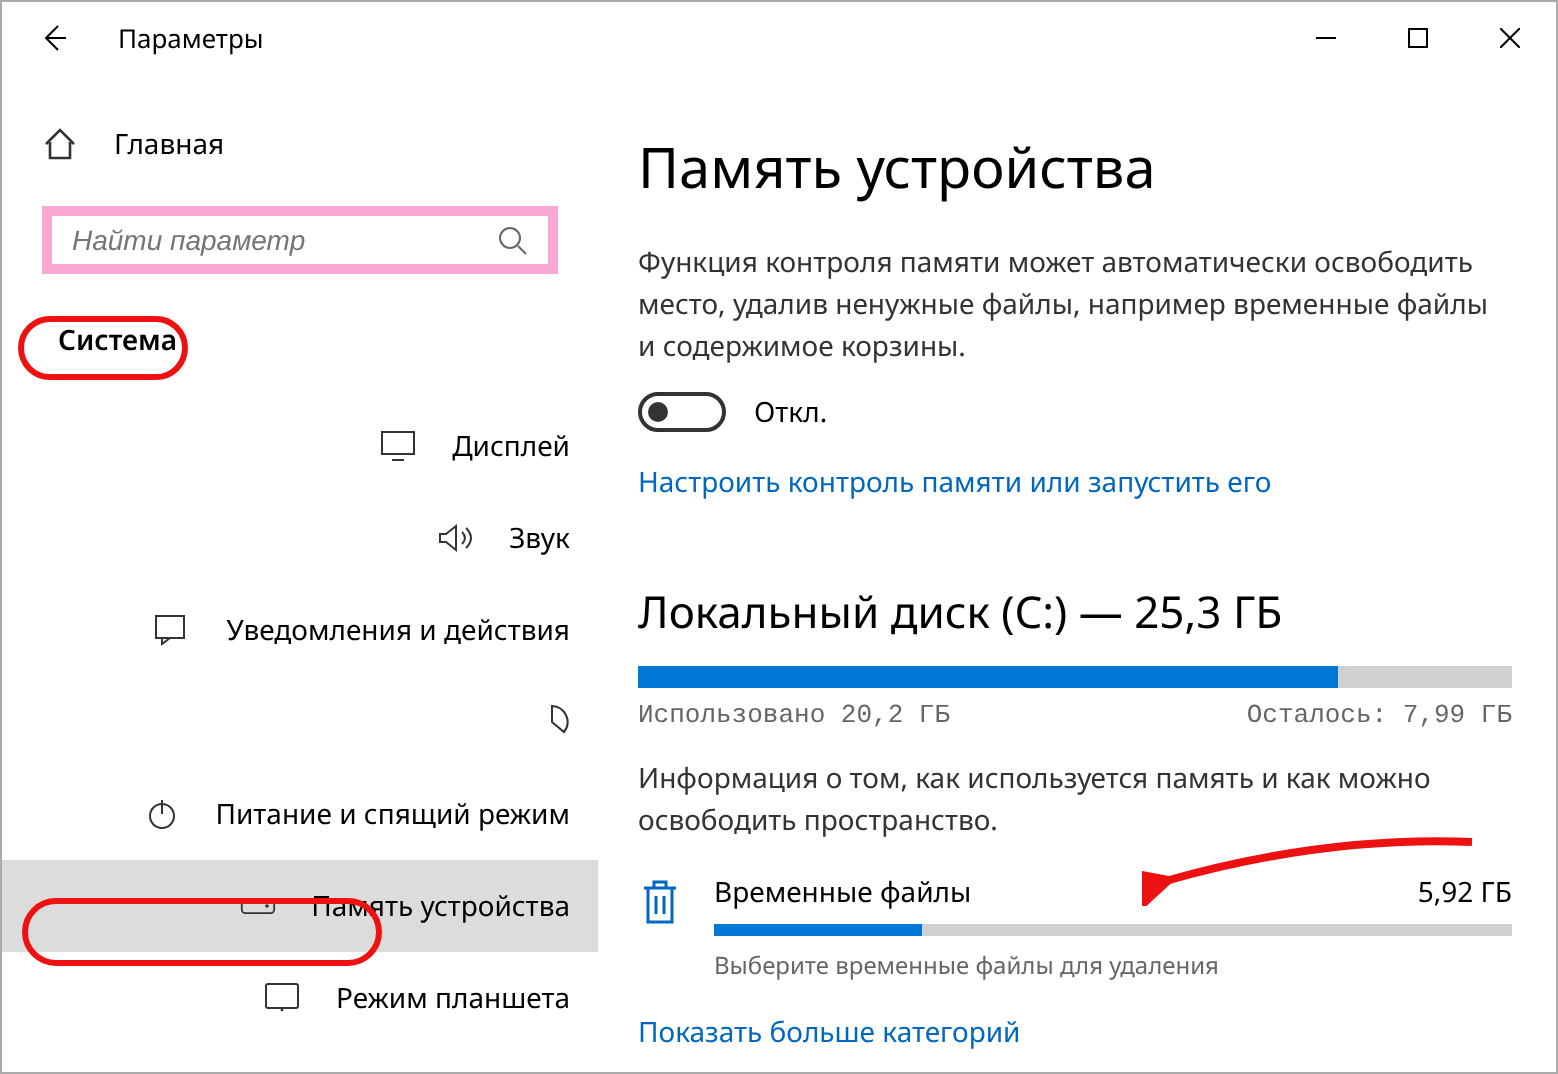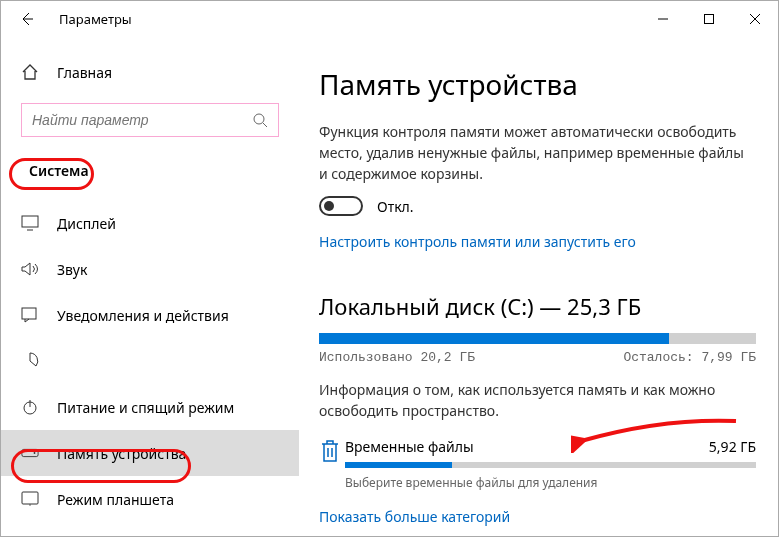--- a/index.html
+++ b/index.html
@@ -46,21 +46,21 @@
     width: 298px;
     padding: 0 14px 0 20px;
   }
   .home {
     display: flex; align-items: center;
     height: 46px;
     gap: 18px;
     margin-top: 12px;
   }
   .search-box {
-    border: 1px solid #f9a8d4;
+    border: 5px solid #f9a8d4;
     height: 34px;
     display: flex; align-items: center;
     padding: 0 10px;
     margin-top: 8px;
     width: 258px;
   }
   .search-box input {
     border: none; outline: none; flex: 1;
     font-size: 14px;
     font-style: italic;
@@ -75,20 +75,21 @@
     padding: 2px 8px;
   }
   .nav {
     margin-top: 18px;
     display: flex; flex-direction: column;
   }
   .nav-item {
     display: flex; align-items: center;
     height: 46px;
     gap: 18px;
+    justify-content: flex-end;
   }
   .nav-item.active {
     background: #dcdcdc;
     margin-left: -20px; margin-right: -14px;
     padding-left: 20px; padding-right: 14px;
   }
   .nav-icon {
     width: 18px;
     display: flex; align-items: center; justify-content: center;
     color: #333;
@@ -157,21 +158,21 @@
     color: #666; font-size: 13px;
     margin-top: 6px;
     font-family: Liberation Mono, monospace;
   }
   .subdesc {
     font-size: 14px; color: #333; line-height: 1.5;
     margin-top: 14px;
   }
   .temp-row {
     display: flex; align-items: flex-start;
-    margin-top: 16px; gap: 4px;
+    margin-top: 16px; gap: 16px;
     position: relative;
   }
   .temp-icon {
     color: #0067c0;
     padding-top: 2px;
   }
   .temp-main { flex: 1; }
   .temp-top {
     display: flex; justify-content: space-between;
     font-size: 14px;

